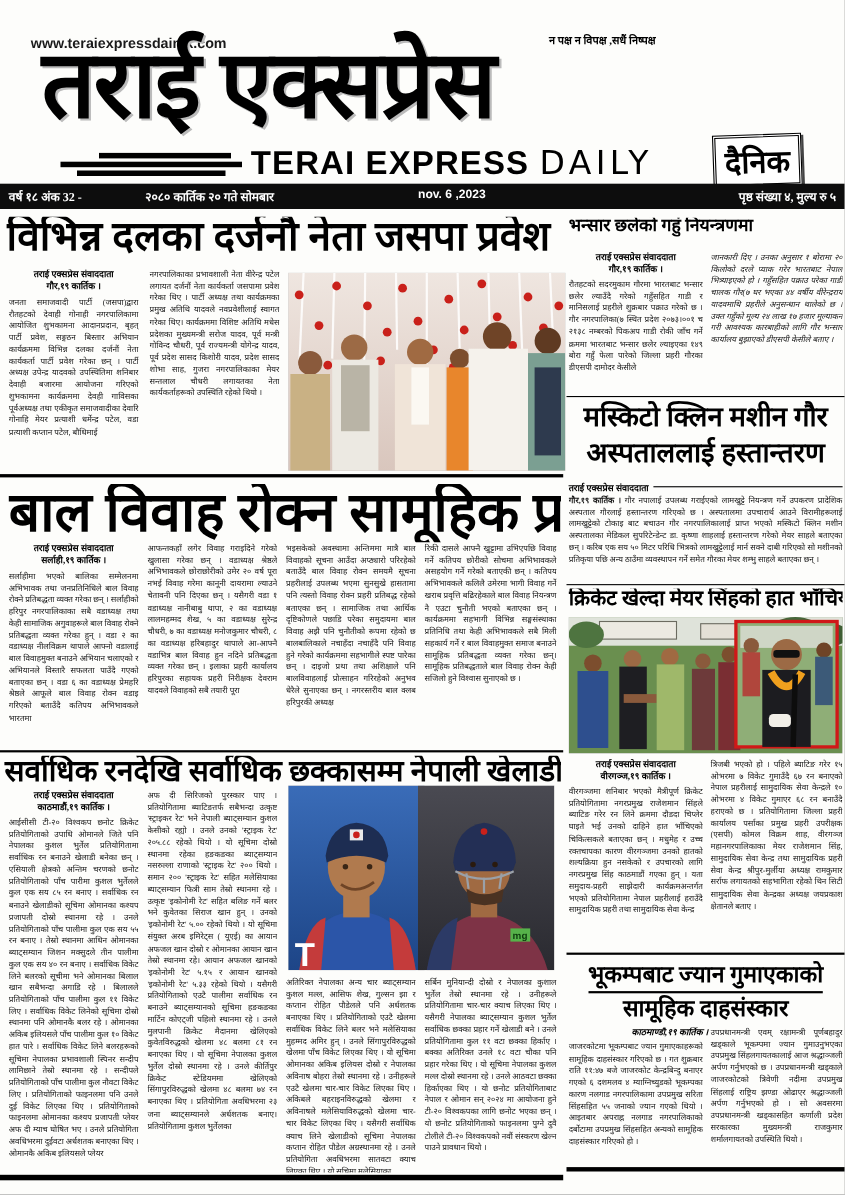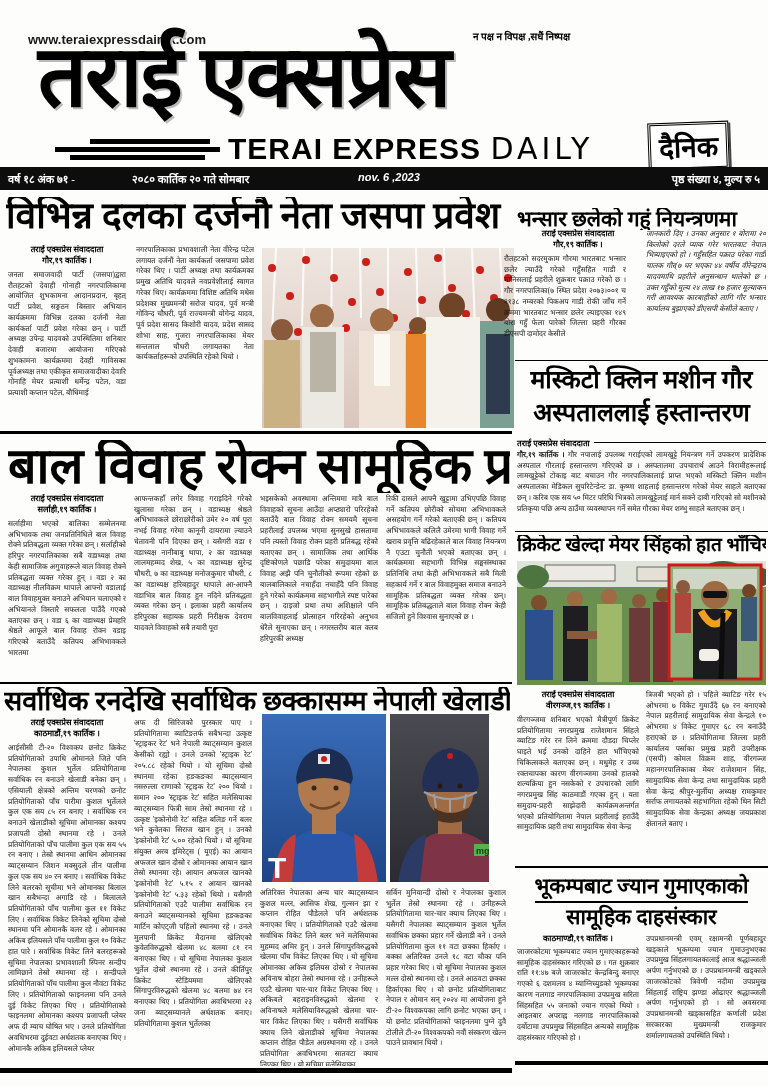--- a/index.html
+++ b/index.html
@@ -28,40 +28,40 @@
   .dashrule{flex:1;border-top:1.5px solid #000;margin-left:4px;margin-top:5px;}
   .lead-dateline{font-weight:bold;}
   .hl-center{text-align:center;white-space:normal;}
 </style>
 </head>
 <body>
 
 <div class="page">
 
   <div class="abs url" style="left:28px;top:32px;">www.teraiexpressdainik.com</div>
-  <div class="abs tagline" style="left:473px;top:29px;">न पक्ष न विपक्ष ,सधैं निष्पक्ष</div>
+  <div class="abs tagline" style="left:499px;top:29px;">न पक्ष न विपक्ष ,सधैं निष्पक्ष</div>
   <div class="abs masthead" style="left:38px;top:34px;width:700px;height:102px;font-size:86px;text-align:left;">तराई एक्सप्रेस</div>
 
   <div class="abs" style="left:55px;top:139px;width:165px;height:26px;">
     <div class="mline" style="left:35px;top:0;width:120px;"></div>
     <div class="mline" style="left:0;top:8px;width:165px;"></div>
     <div class="mline" style="left:15px;top:16px;width:135px;"></div>
   </div>
 
   <div class="abs mast-en" style="left:228px;top:131px;">
     <span>TERAI EXPRESS</span>
     <span class="daily">DAILY</span>
   </div>
 
   <div class="abs stamp" style="left:648px;top:122px;">दैनिक</div>
 
   <div class="datebar">
-    <span style="left:8px;">वर्ष १८   अंक ७१ -</span>
+    <span style="left:8px;">वर्ष १८   अंक 32 -</span>
     <span style="left:132px;">२०८० कार्तिक २० गते सोमबार</span>
-    <span style="left:358px;font-style:italic;font-family:'Liberation Sans',sans-serif;">nov. 6 ,2023</span>
+    <span style="left:380px;font-family:'Liberation Sans',sans-serif;">nov. 6 ,2023</span>
     <span style="right:8px;">पृष्ठ संख्या ४, मुल्य रु ५</span>
   </div>
 
   <div class="headline" style="left:6px;top:197px;width:504px;font-size:37px;">विभिन्न दलका दर्जनौ नेता जसपा प्रवेश</div>
   <div class="byline" style="left:8px;top:245px;width:118px;">
     <div>तराई एक्सप्रेस संवाददाता</div>
     <div>गौर,१९  कार्तिक ।</div>
   </div>
   <div class="col" style="left:8px;top:270px;width:118px;height:158px;">जनता समाजवादी पार्टी (जसपा)द्वारा रौतहटको देवाही गोनाही नगरपालिकामा आयोजित शुभकामना आदानप्रदान, बृहत् पार्टी प्रवेश, सङ्गठन बिस्तार अभियान कार्यक्रममा विभिन्न दलका दर्जनौं नेता कार्यकर्ता पार्टी प्रवेश गरेका छन् । पार्टी अध्यक्ष उपेन्द्र यादवको उपस्थितिमा शनिबार देवाही बजारमा आयोजना गरिएको शुभकामना कार्यक्रममा देवही गाविसका पूर्वअध्यक्ष तथा एकीकृत समाजवादीका देवारि गोनाहि मेयर प्रत्याशी धर्मेन्द्र पटेल, वडा प्रत्याशी कप्तान पटेल, बौधिमाई</div>
   <div class="col" style="left:136px;top:245px;width:118px;height:183px;">नगरपालिकाका प्रभावशाली नेता वीरेन्द्र पटेल लगायत दर्जनौं नेता कार्यकर्ता जसपामा प्रवेश गरेका थिए । पार्टी अध्यक्ष तथा कार्यक्रमका प्रमुख अतिथि यादवले नवप्रवेशीलाई स्वागत गरेका थिए। कार्यक्रममा विशिष्ट अतिथि मधेस प्रदेशका मुख्यमन्त्री सरोज यादव, पूर्व मन्त्री गोविन्द चौधरी, पूर्व राज्यमन्त्री योगेन्द्र यादव, पूर्व प्रदेश सासद किशोरी यादव, प्रदेश सासद शोभा साह, गुजरा नगरपालिकाका मेयर सन्तलाल चौधरी लगायतका नेता कार्यकर्ताहरूको उपस्थिति रहेको थियो ।</div>
@@ -169,21 +169,21 @@
         <path d="M34 64 Q38 36 62 34 Q88 36 91 64 L89 70 Q62 58 35 70 Z" fill="#1d2d52"></path>
         <rect x="56" y="40" width="12" height="10" fill="#e8e8e8"></rect>
         <circle cx="62" cy="45" r="3" fill="#c9201a"></circle>
         <path d="M48 90 Q62 100 78 88" stroke="#6e4426" stroke-width="2.5" fill="none"></path>
         <circle cx="52" cy="74" r="2.5" fill="#3a2616"></circle>
           <circle cx="74" cy="74" r="2.5" fill="#3a2616"></circle>
       </g>
       <text x="6" y="164" font-size="30" font-weight="bold" fill="#ffffff" font-family="Liberation Sans, sans-serif">T</text>
     </svg>
   </div>
-  <div class="photo" style="left:390px;top:714px;width:99px;height:168px;">
+  <div class="photo" style="left:380px;top:714px;width:124px;height:168px;">
     <svg width="124" height="168" viewBox="0 0 124 168">
       <defs>
           <linearGradient id="bgR" x1="0" y1="0" x2="0" y2="1">
         <stop offset="0" stop-color="#4a4a52"></stop>
             <stop offset="1" stop-color="#2a2a30"></stop>
           </linearGradient>
         </defs>
       <rect width="124" height="168" fill="url(#bgR)"></rect>
       <g>
         <path d="M8 168 Q20 120 60 116 Q104 120 118 168 Z" fill="#7e3346"></path>
@@ -205,26 +205,26 @@
         <text x="86" y="140" font-size="9" font-weight="bold" fill="#0d3d0d" font-family="Liberation Sans, sans-serif">mg</text>
       </g>
     </svg>
   </div>
 
   <div class="col" style="left:260px;top:888px;width:118px;height:178px;">अतिरिक्त नेपालका अन्य चार ब्याट्सम्यान कुशल मल्ल, आसिफ शेख, गुल्सन झा र कप्तान रोहित पौडेलले पनि अर्धशतक बनाएका थिए । प्रतियोगिताको एउटै खेलमा सर्वाधिक विकेट लिने बलर भने मलेसियाका मुहम्मद अमिर हुन् । उनले सिंगापुरविरुद्धको खेलमा पाँच विकेट लिएका थिए । यो सूचिमा ओमानका अकिब इलियस दोस्रो र नेपालका अविनाष बोहरा तेस्रो स्थानमा रहे । उनीहरूले एउटै खेलमा चार-चार विकेट लिएका थिए । अकिबले बहराइनविरुद्धको खेलमा र अविनाषले मलेसियाविरुद्धको खेलमा चार-चार विकेट लिएका थिए । यसैगरी सर्वाधिक क्याच लिने खेलाडीको सूचिमा नेपालका कप्तान रोहित पौडेल अग्रस्थानमा रहे । उनले प्रतियोगिता अवधिभरमा सातवटा क्याच लिएका थिए । यो सूचिमा मलेसियाका</div>
   <div class="col" style="left:386px;top:888px;width:120px;height:178px;">सर्बिन मुनियान्दी दोस्रो र नेपालका कुशाल भुर्तेल तेस्रो स्थानमा रहे । उनीहरूले प्रतियोगितामा चार-चार क्याच लिएका थिए । यसैगरी नेपालका ब्याट्सम्यान कुशल भुर्तेल सर्वाधिक छक्का प्रहार गर्ने खेलाडी बने । उनले प्रतियोगितामा कुल ११ वटा छक्का हिर्काए । बक्का अतिरिक्त उनले १८ वटा चौका पनि प्रहार गरेका थिए । यो सूचिमा नेपालका कुशल मल्ल दोस्रो स्थानमा रहे । उनले आठवटा छक्का हिर्काएका थिए । यो छनोट प्रतियोगिताबाट नेपाल र ओमान सन् २०२४ मा आयोजना हुने टी-२० विश्वकपका लागि छनोट भएका छन् । यो छनोट प्रतियोगिताको फाइनलमा पुग्ने दुवै टोलीले टी-२० विश्वकपको नवौं संस्करण खेल्न पाउने प्रावधान थियो ।</div>
 
   <div class="rule" style="left:0;top:1068px;width:512px;height:5px;"></div>
 
-  <div class="headline" style="left:517px;top:208px;width:249px;font-size:21px;">भन्सार छलेको गहुं नियन्त्रणमा</div>
+  <div class="headline" style="left:517px;top:198px;width:249px;font-size:16px;">भन्सार छलेको गहुं नियन्त्रणमा</div>
   <div class="byline" style="left:517px;top:229px;width:122px;">
     <div>तराई एक्सप्रेस संवाददाता</div>
     <div>गौर,१९  कार्तिक ।</div>
   </div>
-  <div class="col" style="left:504px;top:254px;width:122px;height:104px;">रौतहटको सदरमुकाम गौरमा भारतबाट भन्सार छलेर ल्याउँदै गरेको गहुँसहित गाडी र मानिसलाई प्रहरीले शुक्रबार पक्राउ गरेको छ ।  गौर नगरपालिका(७ स्थित प्रदेश २०७३।००१ च २१३८ नम्बरको पिकअप गाडी रोकी जाँच गर्ने क्रममा भारतबाट भन्सार छलेर ल्याइएका १४९ बोरा गहुँ फेला पारेको जिल्ला प्रहरी गौरका डीएसपी दामोदर केसीले</div>
+  <div class="col" style="left:517px;top:254px;width:122px;height:104px;">रौतहटको सदरमुकाम गौरमा भारतबाट भन्सार छलेर ल्याउँदै गरेको गहुँसहित गाडी र मानिसलाई प्रहरीले शुक्रबार पक्राउ गरेको छ ।  गौर नगरपालिका(७ स्थित प्रदेश २०७३।००१ च २१३८ नम्बरको पिकअप गाडी रोकी जाँच गर्ने क्रममा भारतबाट भन्सार छलेर ल्याइएका १४९ बोरा गहुँ फेला पारेको जिल्ला प्रहरी गौरका डीएसपी दामोदर केसीले</div>
   <div class="col" style="left:646px;top:229px;width:120px;height:129px;font-style:italic;">जानकारी दिए । उनका अनुसार १ बोरामा २० किलोको दरले प्याक गरेर भारतबाट नेपाल भित्र्याइएको हो । गहुँसहित पक्राउ परेका गाडी चालक गौर(७ घर भएका ४४ वर्षीय वीरेन्द्रराय यादवमाथि प्रहरीले अनुसन्धान थालेको छ । उक्त गहुँको मूल्य २४ लाख १७ हजार मूल्याकन गरी आवश्यक कारबाहीको लागि गौर भन्सार कार्यालय बुझाएको डीएसपी केसीले बताए ।</div>
 
   <div class="rule" style="left:515px;top:360px;width:253px;height:1px;"></div>
 
   <div class="headline hl-center" style="left:517px;top:364px;width:249px;font-size:25px;white-space:normal;line-height:1.3;">
     <div>मस्किटो क्लिन मशीन गौर</div>
     <div>अस्पताललाई हस्तान्तरण</div>
   </div>
   <div class="abs" style="left:517px;top:437px;width:249px;display:flex;font-size:8.2px;font-weight:bold;">
     <span>तराई एक्सप्रेस संवाददाता</span>
@@ -285,19 +285,19 @@
   </div>
   <div class="col" style="left:517px;top:715px;width:122px;height:148px;">वीरगञ्जमा शनिबार भएको मैत्रीपूर्ण क्रिकेट प्रतियोगितामा नगरप्रमुख राजेशमान सिंहले ब्याटिङ गरेर रन लिने क्रममा दौडदा चिप्लेर घाइते भई उनको दाहिने हात भाँचिएको चिकित्सकले बताएका छन् । मधुमेह र उच्च रक्तचापका कारण वीरगञ्जमा उनको हातको शल्यक्रिया हुन नसकेको र उपचारको लागि नगरप्रमुख सिंह काठमाडौं गएका हुन् । यता समुदाय-प्रहरी साझेदारी कार्यक्रमअन्तर्गत भएको प्रतियोगितामा नेपाल प्रहरीलाई हराउँदै सामुदायिक प्रहरी तथा सामुदायिक सेवा केन्द्र</div>
   <div class="col" style="left:646px;top:690px;width:120px;height:173px;">त्रिजबी भएको हो । पहिले ब्याटिङ गरेर १५ ओभरमा ७ विकेट गुमाउँदै ६७ रन बनाएको नेपाल प्रहरीलाई सामुदायिक सेवा केन्द्रले १० ओभरमा ४ विकेट गुमाएर ६८ रन बनाउँदै हराएको छ । प्रतियोगितामा जिल्ला प्रहरी कार्यालय पर्साका प्रमुख प्रहरी उपरीक्षक (एसपी) कोमल विक्रम शाह, वीरगञ्ज महानगरपालिकाका मेयर राजेशमान सिंह, सामुदायिक सेवा केन्द्र तथा सामुदायिक प्रहरी सेवा केन्द्र श्रीपुर-मुर्लीया अध्यक्ष रामकुमार सर्राफ लगायतको सहभागिता रहेको थिन सिटी सामुदायिक सेवा केन्द्रका अध्यक्ष जयप्रकाश क्षेतानले बताए ।</div>
 
   <div class="rule" style="left:515px;top:866px;width:253px;height:2px;"></div>
 
   <div class="headline hl-center" style="left:517px;top:872px;width:249px;font-size:21px;white-space:normal;line-height:1.35;text-align:center;">
     <div style="display:inline-block;border-bottom:2px solid #000;padding-bottom:1px;">भूकम्पबाट ज्यान गुमाएकाको</div>
     <div>सामूहिक दाहसंस्कार</div>
   </div>
-  <div class="byline" style="left:517px;top:934px;width:122px;">काठमाण्डौ,१९ कार्तिक ।</div>
+  <div class="byline" style="left:548px;top:934px;width:122px;font-style:italic;">काठमाण्डौ,१९ कार्तिक ।</div>
   <div class="col" style="left:517px;top:947px;width:122px;height:112px;">जाजरकोटमा भूकम्पबाट ज्यान गुमाएकाहरूको सामूहिक दाहसंस्कार गरिएको छ ।  गत शुक्रबार राति ११:४७ बजे जाजरकोट केन्द्रबिन्दु बनाएर गएको ६ दशमलव ४ म्याग्निच्युडको भूकम्पका कारण नलगाड नगरपालिकामा उपप्रमुख सरिता सिंहसहित ५५ जनाको ज्यान गएको थियो ।  आइतबार अपराह्न नलगाड नगरपालिकाको दर्बोटामा उपप्रमुख सिंहसहित अन्यको सामूहिक दाहसंस्कार गरिएको हो ।</div>
   <div class="col" style="left:646px;top:934px;width:120px;height:125px;">उपप्रधानमन्त्री एवम् रक्षामन्त्री पूर्णबहादुर खड्काले भूकम्पमा ज्यान गुमाउनुभएका उपप्रमुख सिंहलगायतकालाई आज श्रद्धाञ्जली अर्पण गर्नुभएको छ ।  उपप्रधानमन्त्री खड्काले जाजरकोटको त्रिवेणी नदीमा उपप्रमुख सिंहलाई राष्ट्रिय झण्डा ओढाएर श्रद्धाञ्जली अर्पण गर्नुभएको हो । सो अवसरमा उपप्रधानमन्त्री खड्कासहित कर्णाली प्रदेश सरकारका मुख्यमन्त्री राजकुमार शर्मालगायतको उपस्थिति थियो ।</div>
 
   <div class="rule" style="left:515px;top:1061px;width:253px;height:4px;"></div>
 
 </div>
 
 </body></html>

